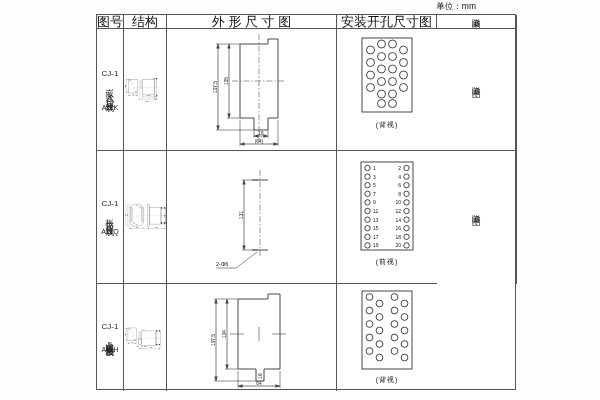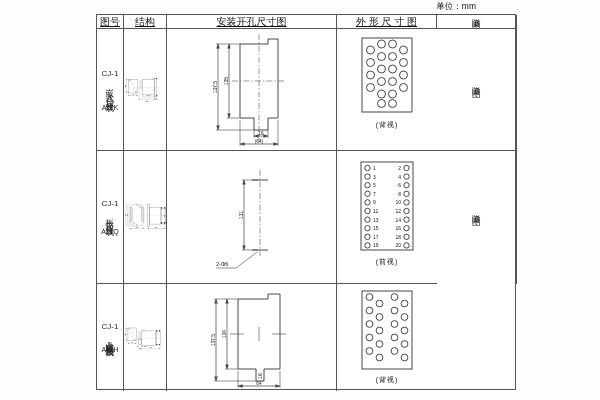--- a/index.html
+++ b/index.html
@@ -8,21 +8,21 @@
   .unit{position:absolute;left:90px;top:1px;width:420px;text-align:right;
         padding-right:40px;box-sizing:border-box;font-size:8.5px;color:#111;}
   .reltable{position:absolute;left:90px;top:14px;width:420px;height:376px;
             display:grid;grid-template-columns:27px 43px 170px 100px 80px;
             grid-template-rows:14px 122px 133px 107px;
             border:1px solid #555;box-sizing:border-box;background:#fff;}
   .cell{border-right:1px solid #555;border-bottom:1px solid #555;box-sizing:border-box;
         display:flex;align-items:center;justify-content:center;overflow:hidden;}
   .cell.last-col{border-right:none;}
   .cell.last-row{border-bottom:none;}
-  .hdr{font-size:10px;white-space:nowrap;color:#111;text-decoration:underline;}
+  .hdr{font-size:13px;white-space:nowrap;color:#111;}
   .vtext{writing-mode:vertical-lr;text-orientation:upright;letter-spacing:3px;
          font-size:8.5px;line-height:1;white-space:nowrap;}
   .structcell{flex-direction:column;gap:4px;padding:4px 0;align-items:center;}
   .model{font-size:8px;}
   .code{font-size:7px;}
   svg{display:block;}
   .ln{stroke:#333;stroke-width:0.9;fill:none;}
   .thin{stroke:#444;stroke-width:0.6;fill:none;}
   .dash{stroke:#555;stroke-width:0.6;fill:none;stroke-dasharray:6 2 1.5 2;}
   .dim{stroke:#444;stroke-width:0.7;fill:none;}
@@ -36,22 +36,22 @@
 <body>
 
 <div class="canvas">
 
   <div class="unit">单位：mm</div>
 
   <div class="reltable">
 
     <div class="cell hdr">图号</div>
     <div class="cell hdr">结构</div>
+    <div class="cell hdr">外 形 尺 寸 图</div>
     <div class="cell hdr">安装开孔尺寸图</div>
-    <div class="cell hdr">外 形 尺 寸 图</div>
 
     <div class="cell">
       <div class="vtext">附图3</div>
     </div>
     <div class="cell structcell">
       <span class="model">CJ-1</span>
       <div class="vtext">嵌入式后接线</div>
       <span class="code">A11K</span>
     </div>
 

